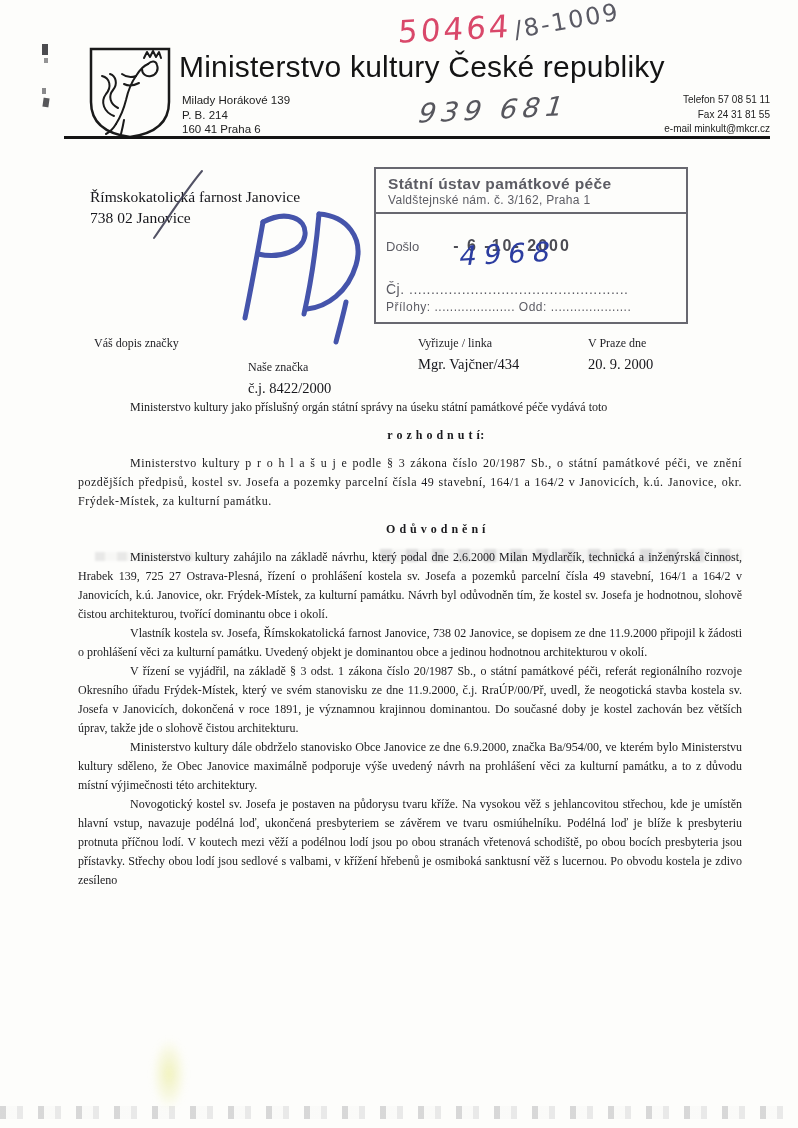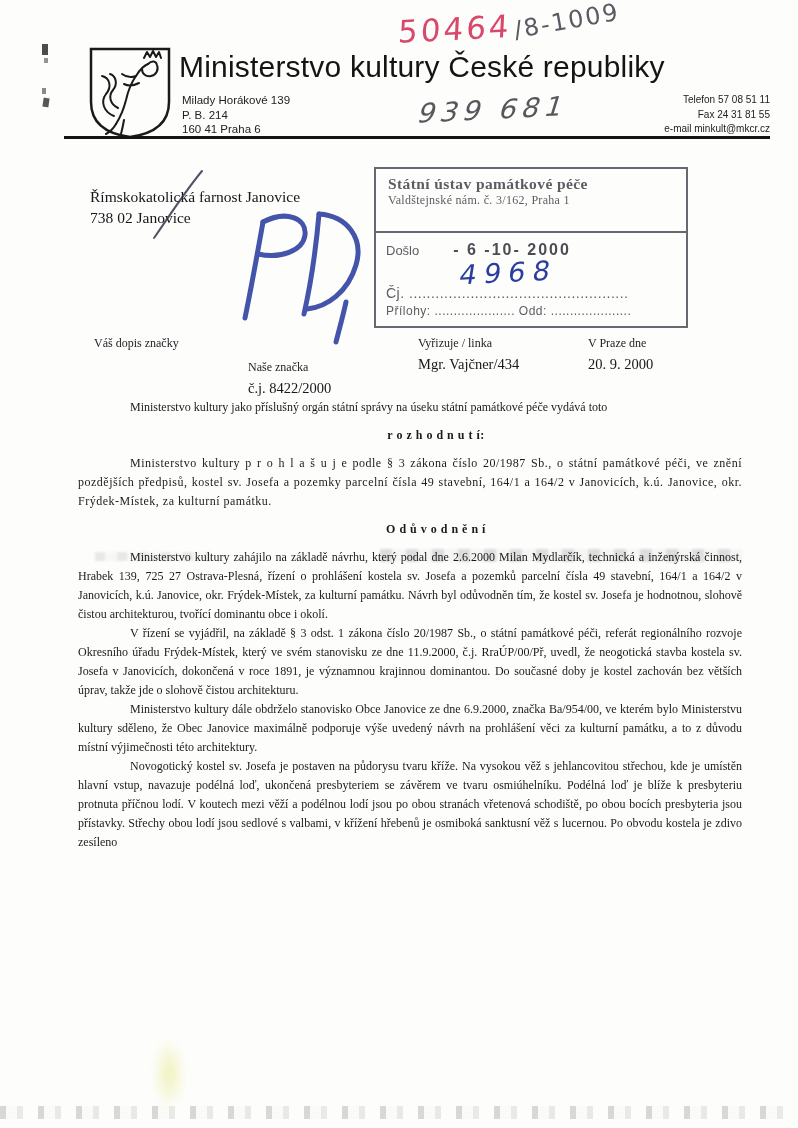--- a/index.html
+++ b/index.html
@@ -39,24 +39,24 @@
   
   .recipient { position:absolute; left:90px; top:186px; font-size:15.5px; line-height:21px; color:#17171c; }
   .slash-svg { position:absolute; left:146px; top:166px; }
   .pd-svg { position:absolute; left:228px; top:208px; }
   
   .stamp {
     position:absolute; left:374px; top:167px; width:314px;
     border:2px solid #686870; color:#5c5c64;
     font-family:"Liberation Sans", sans-serif;
   }
-  .stamp-head { padding:6px 12px 23px; border-bottom:2px solid #686870;font-family:Liberation Serif, serif; }
+  .stamp-head { padding:6px 12px 5px; border-bottom:2px solid #686870; }
   .stamp-title { font-size:15.5px; font-weight:600; letter-spacing:0.4px; }
   .stamp-sub { font-size:12px; margin-top:0; letter-spacing:0.3px; }
-  .stamp-body { position:relative; padding:8px 10px 8px; }
+  .stamp-body { position:relative; padding:23px 10px 8px; }
   .doslo-row { display:flex; align-items:baseline; font-size:13px; }
   .doslo-date { margin-left:34px; font-size:16px; font-weight:700; letter-spacing:2px; color:#4c4c54; }
   .cj-row { margin-top:26px; font-size:14px; letter-spacing:0.5px; white-space:nowrap; overflow:hidden; }
   .prilohy-row { margin-top:3px; font-size:12px; letter-spacing:0.5px; white-space:nowrap; overflow:hidden; }
   .hand-4968 {
     position:absolute; left:84px; top:24px; font-family:"DejaVu Sans", sans-serif;
     font-size:27px; color:#2c3da0; letter-spacing:7px; transform:skewX(-12deg) rotate(-3deg);
   }
   
   .ref-label { position:absolute; top:336px; font-size:12px; color:#232328; }
@@ -177,18 +177,19 @@
   <div class="ref-value c2">č.j. 8422/2000</div>
   <div class="ref-value c3">Mgr. Vajčner/434</div>
   <div class="ref-value c4">20. 9. 2000</div>
 
   <div class="body">
     <p>Ministerstvo kultury jako příslušný orgán státní správy na úseku státní památkové péče vydává toto</p>
     <p class="bheading">r o z h o d n u t í:</p>
     <p class="spread">Ministerstvo kultury  p r o h l a š u j e  podle § 3 zákona číslo 20/1987 Sb., o státní památkové péči, ve znění pozdějších předpisů, kostel sv. Josefa a pozemky parcelní čísla 49 stavební, 164/1 a 164/2 v Janovicích, k.ú. Janovice, okr. Frýdek-Místek, za kulturní památku.</p>
     <p class="bheading">O d ů v o d n ě n í</p>
     <p>Ministerstvo kultury zahájilo na základě návrhu, který podal dne 2.6.2000 Milan Mydlarčík, technická a inženýrská činnost, Hrabek 139, 725 27 Ostrava-Plesná, řízení o prohlášení kostela sv. Josefa a pozemků parcelní čísla 49 stavební, 164/1 a 164/2 v Janovicích, k.ú. Janovice, okr. Frýdek-Místek, za kulturní památku. Návrh byl odůvodněn tím, že kostel sv. Josefa je hodnotnou, slohově čistou architekturou, tvořící dominantu obce i okolí.</p>
+    <p>Vlastník kostela sv. Josefa, Římskokatolická farnost Janovice, 738 02 Janovice, se dopisem ze dne 11.9.2000 připojil k žádosti o prohlášení věci za kulturní památku. Uvedený objekt je dominantou obce a jedinou hodnotnou architekturou v okolí.</p>
     <p>V řízení se vyjádřil, na základě § 3 odst. 1 zákona číslo 20/1987 Sb., o státní památkové péči, referát regionálního rozvoje Okresního úřadu Frýdek-Místek, který ve svém stanovisku ze dne 11.9.2000, č.j. RraÚP/00/Př, uvedl, že neogotická stavba kostela sv. Josefa v Janovicích, dokončená v roce 1891, je významnou krajinnou dominantou. Do současné doby je kostel zachován bez větších úprav, takže jde o slohově čistou architekturu.</p>
     <p>Ministerstvo kultury dále obdrželo stanovisko Obce Janovice ze dne 6.9.2000, značka Ba/954/00, ve kterém bylo Ministerstvu kultury sděleno, že Obec Janovice maximálně podporuje výše uvedený návrh na prohlášení věci za kulturní památku, a to z důvodu místní výjimečnosti této architektury.</p>
     <p>Novogotický kostel sv. Josefa je postaven na půdorysu tvaru kříže. Na vysokou věž s jehlancovitou střechou, kde je umístěn hlavní vstup, navazuje podélná loď, ukončená presbyteriem se závěrem ve tvaru osmiúhelníku. Podélná loď je blíže k presbyteriu protnuta příčnou lodí. V koutech mezi věží a podélnou lodí jsou po obou stranách vřetenová schodiště, po obou bocích presbyteria jsou přístavky. Střechy obou lodí jsou sedlové s valbami, v křížení hřebenů je osmiboká sanktusní věž s lucernou. Po obvodu kostela je zdivo zesíleno</p>
   </div>
 
 </div>
 
 </body></html>

